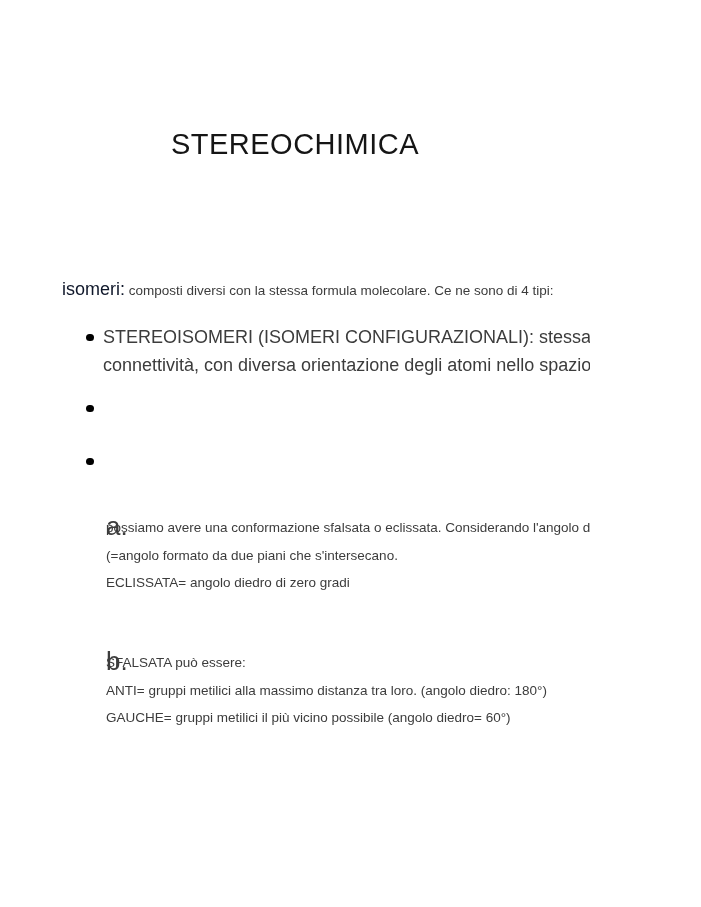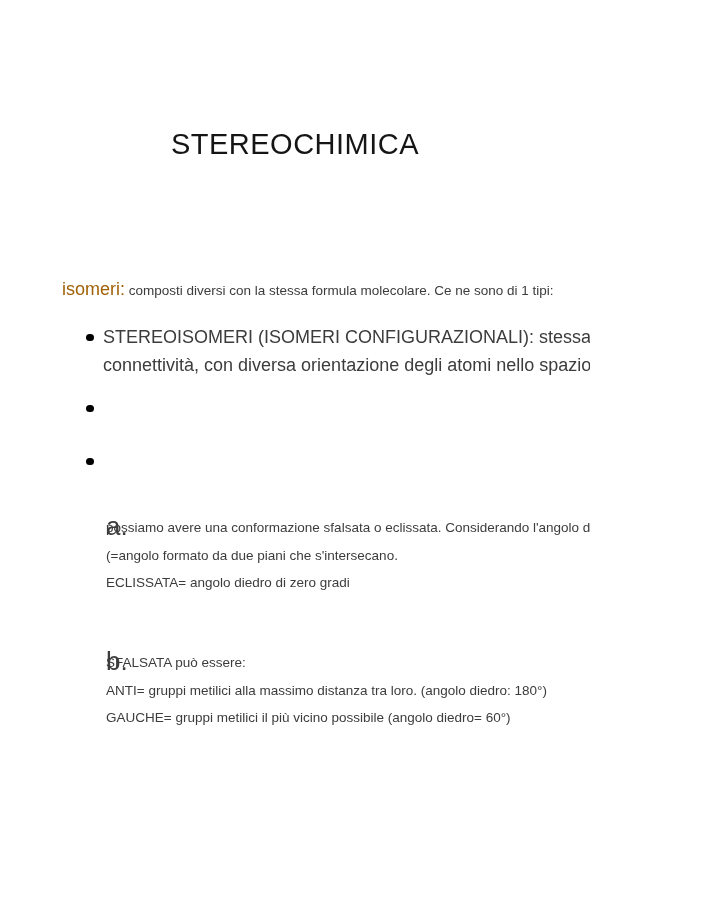--- a/index.html
+++ b/index.html
@@ -32,21 +32,21 @@
     position: absolute;
     left: 62px;
     top: 278px;
     margin: 0;
     font-size: 13.5px;
     line-height: 22px;
     white-space: nowrap;
   }
   .intro .lead {
     font-size: 18px;
-    color: #a16207;
+    color: #0f172a;
   }
   .bullets {
     position: absolute;
     left: 86px;
     top: 324px;
     width: 560px;
   }
   .bullet-item {
     position: absolute;
     left: 0;
@@ -85,21 +85,21 @@
     margin: 0;
   }
 </style>
 </head>
 <body>
 
 <div class="page">
 
   <h1 class="doc-title">STEREOCHIMICA</h1>
 
-  <p class="intro"><span class="lead">isomeri:</span><span> composti diversi con la stessa formula molecolare. Ce ne sono di 1 tipi:</span></p>
+  <p class="intro"><span class="lead">isomeri:</span><span> composti diversi con la stessa formula molecolare. Ce ne sono di 4 tipi:</span></p>
 
   <div class="bullets">
     <div class="bullet-item" style="top:0px">
       <span class="dot"></span>
       <span>STEREOISOMERI (ISOMERI CONFIGURAZIONALI): stessa connettività, con diversa orientazione degli atomi nello spazio</span>
     </div>
     <div class="bullet-item" style="top:71px">
       <span class="dot"></span>
     </div>
     <div class="bullet-item" style="top:124px">

